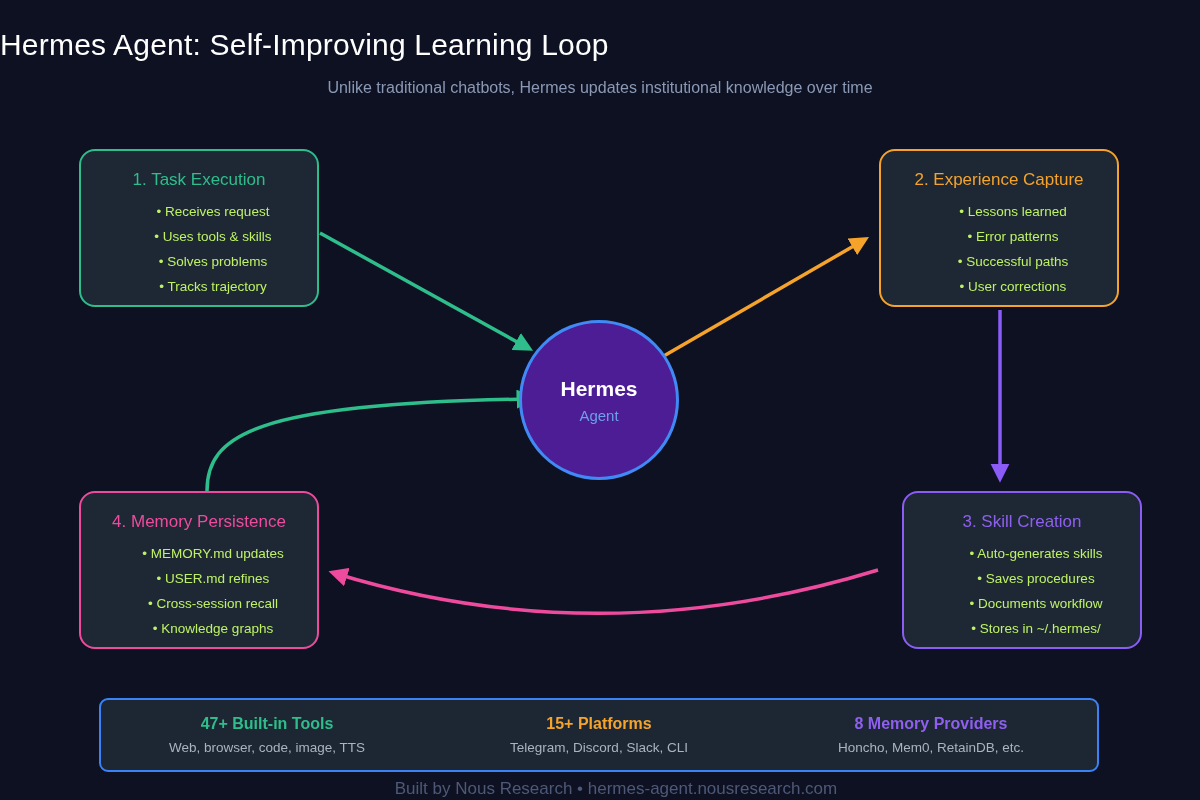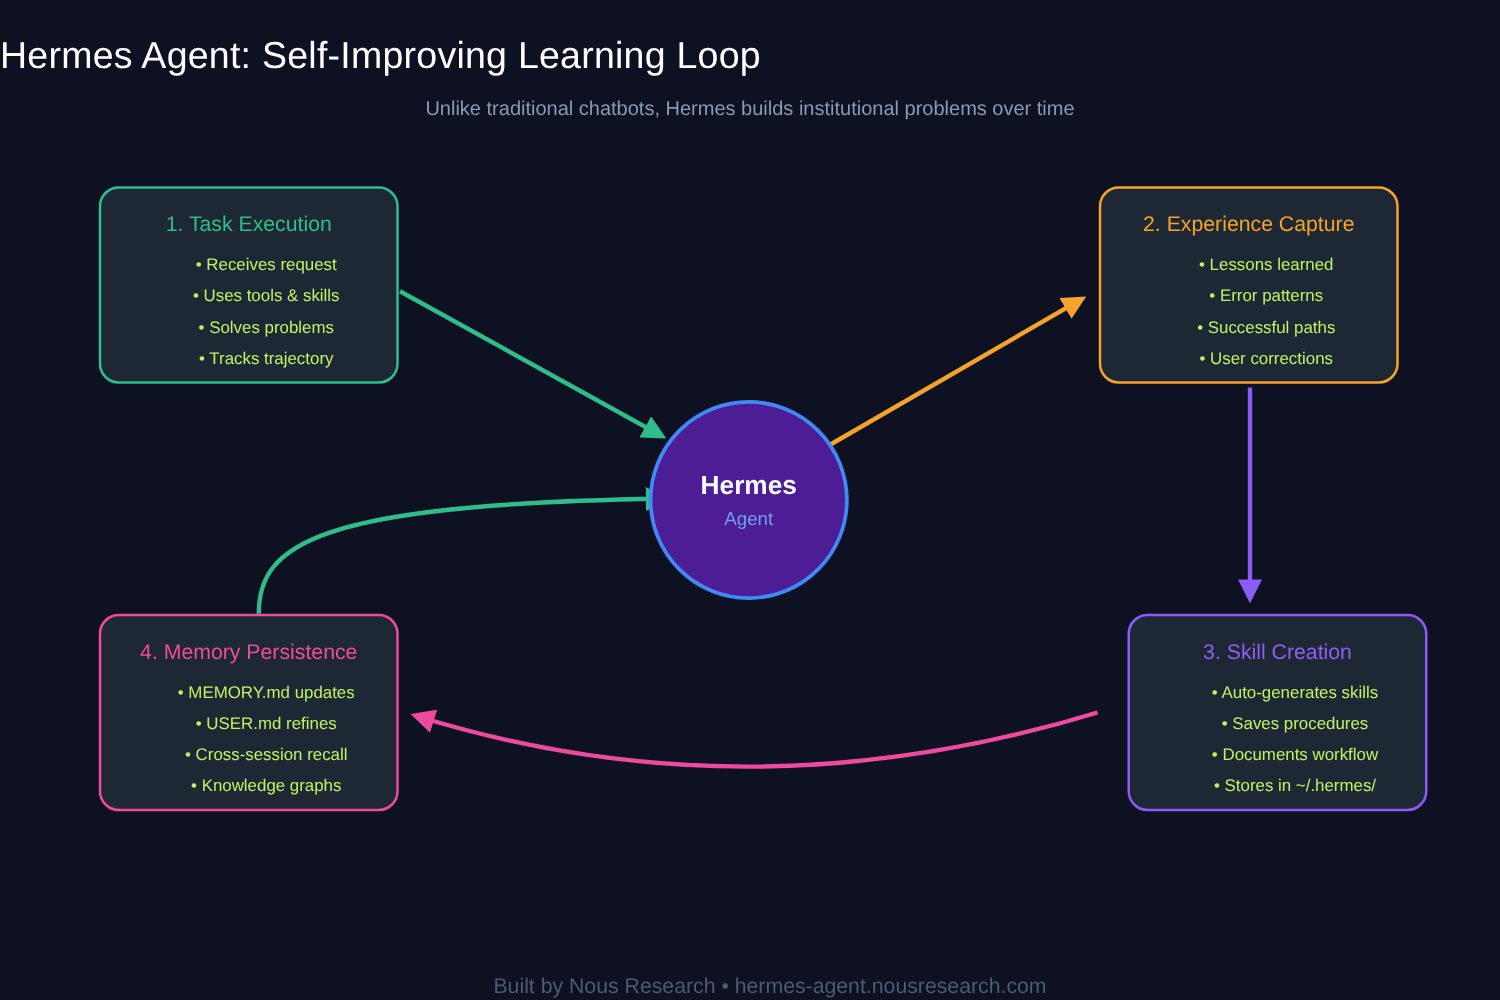--- a/index.html
+++ b/index.html
@@ -69,21 +69,21 @@
     position: absolute; top: 779px; left: 0; width: 100%;
     text-align: center; color: #4e5977; font-size: 17px; z-index: 2; margin-left: 16px;
   }
 </style>
 </head>
 <body>
 
 <div class="canvas">
 
   <div class="page-title">Hermes Agent: Self-Improving Learning Loop</div>
-  <div class="page-subtitle">Unlike traditional chatbots, Hermes builds institutional problems over time</div>
+  <div class="page-subtitle">Unlike traditional chatbots, Hermes updates institutional knowledge over time</div>
 
   <svg class="arrows" viewBox="0 0 1200 800">
     <defs>
       <marker id="ah-green" viewBox="0 0 10 10" refX="7" refY="5" markerWidth="5.5" markerHeight="5.5" orient="auto">
         <path d="M0,0 L10,5 L0,10 z" fill="#2ebd8b"></path>
       </marker>
       <marker id="ah-orange" viewBox="0 0 10 10" refX="7" refY="5" markerWidth="5.5" markerHeight="5.5" orient="auto">
         <path d="M0,0 L10,5 L0,10 z" fill="#f5a32b"></path>
       </marker>
       <marker id="ah-purple" viewBox="0 0 10 10" refX="7" refY="5" markerWidth="5.5" markerHeight="5.5" orient="auto">
@@ -138,16 +138,30 @@
       <div class="box-item">• Cross-session recall</div>
       <div class="box-item">• Knowledge graphs</div>
     </div>
   </div>
 
   <div class="agent-circle">
     <div class="agent-name">Hermes</div>
     <div class="agent-sub">Agent</div>
   </div>
 
+  <div class="stats-bar">
+    <div class="stat-cell stat-tools">
+      <div class="stat-value">47+ Built-in Tools</div>
+      <div class="stat-detail">Web, browser, code, image, TTS</div>
+    </div>
+    <div class="stat-cell stat-platforms">
+      <div class="stat-value">15+ Platforms</div>
+      <div class="stat-detail">Telegram, Discord, Slack, CLI</div>
+    </div>
+    <div class="stat-cell stat-memory">
+      <div class="stat-value">8 Memory Providers</div>
+      <div class="stat-detail">Honcho, Mem0, RetainDB, etc.</div>
+    </div>
+  </div>
 
   <div class="footer-note">Built by Nous Research • hermes-agent.nousresearch.com</div>
 
 </div>
 
 </body></html>

